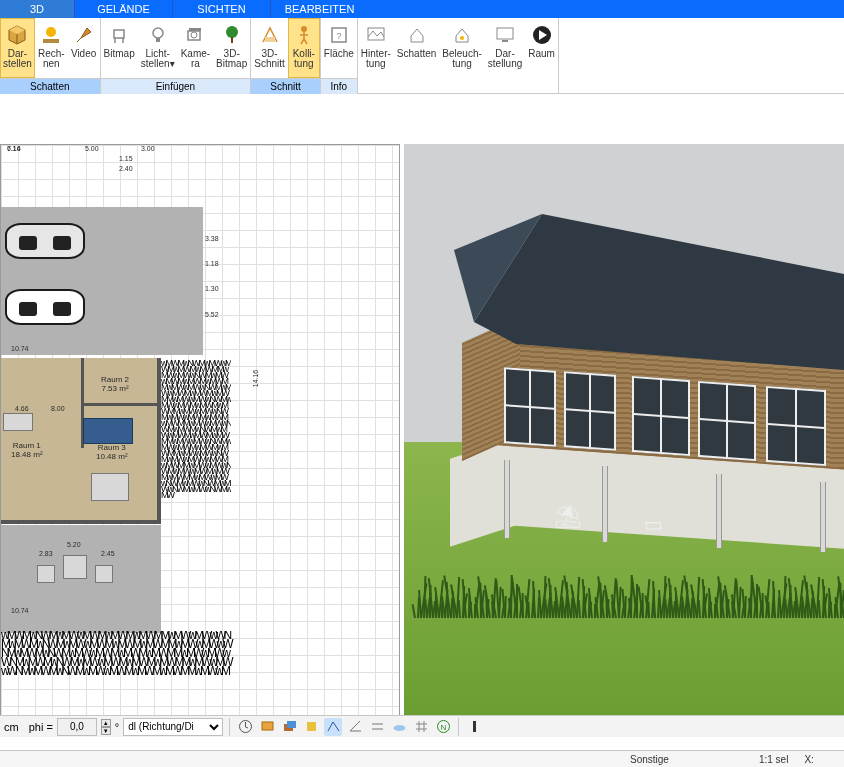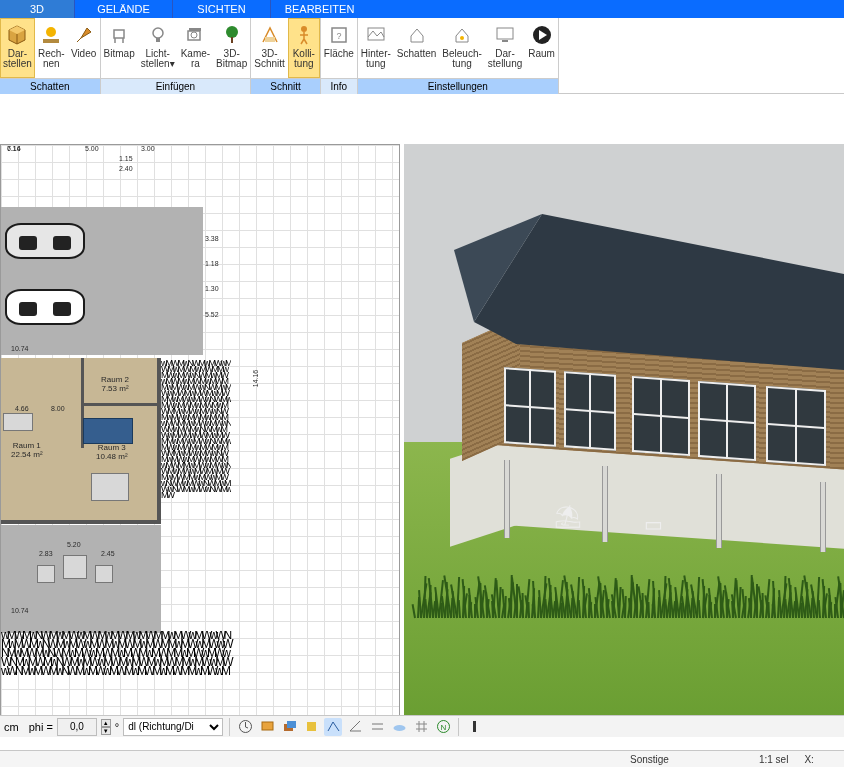--- a/index.html
+++ b/index.html
@@ -223,21 +223,20 @@
       <div class="rbtn">
         <div class="rico">
             <svg width="22" height="22">
               <circle cx="11" cy="11" r="9" fill="#222"></circle>
               <path d="M8 6 L16 11 L8 16 Z" fill="#fff"></path>
             </svg>
           </div>
         <div class="rlab">Raum</div>
       </div>
     </div>
-    <div class="rgroup-label">Einstellungen</div>
   </div>
 </div>
 
 <div class="work">
 
   <div class="pane2d">
 
     <div class="slab" style="left:0;top:62px;width:202px;height:148px"></div>
     <div class="slab" style="left:0;top:380px;width:160px;height:108px"></div>
 
@@ -251,21 +250,21 @@
     <div class="furniture" style="left:2px;top:268px;width:30px;height:18px"></div>
     <div class="furniture" style="left:90px;top:328px;width:38px;height:28px"></div>
     <div class="furniture" style="left:36px;top:420px;width:18px;height:18px"></div>
     <div class="furniture" style="left:62px;top:410px;width:24px;height:24px"></div>
     <div class="furniture" style="left:94px;top:420px;width:18px;height:18px"></div>
 
     <div class="car" style="left:4px;top:78px"></div>
     <div class="car" style="left:4px;top:144px;background:#fff"></div>
 
     <div class="roomtxt" style="left:10px;top:296px;white-space:pre">Raum 1
-22.54 m²</div>
+18.48 m²</div>
     <div class="roomtxt" style="left:100px;top:230px;white-space:pre">Raum 2
 7.53 m²</div>
     <div class="roomtxt" style="left:95px;top:298px;white-space:pre">Raum 3
 10.48 m²</div>
 
     <div class="dim" style="left:6px;top:0">6.16</div>
     <div class="dim" style="left:84px;top:0">5.00</div>
     <div class="dim" style="left:140px;top:0">3.00</div>
     <div class="dim" style="left:6px;top:12">7.14</div>
     <div class="dim" style="left:118px;top:10px">1.15</div>

